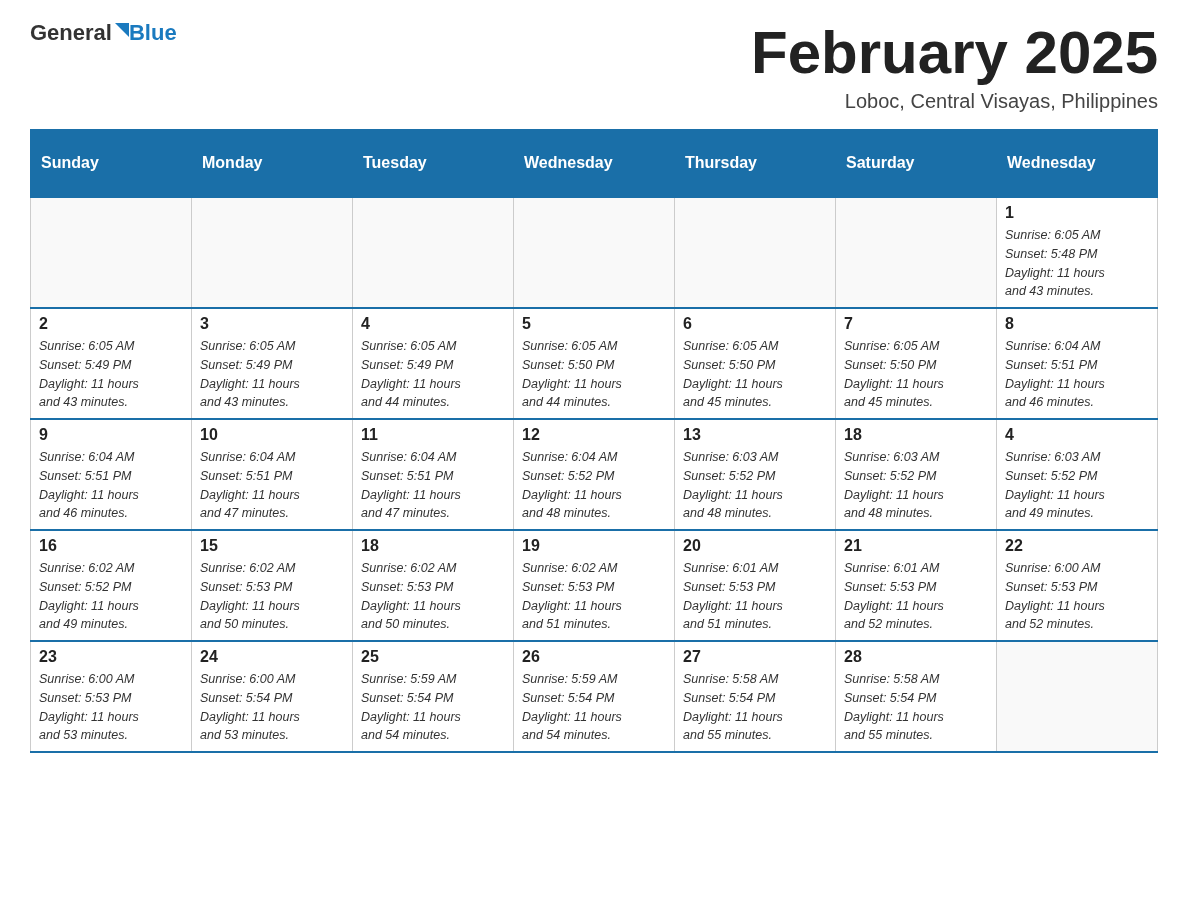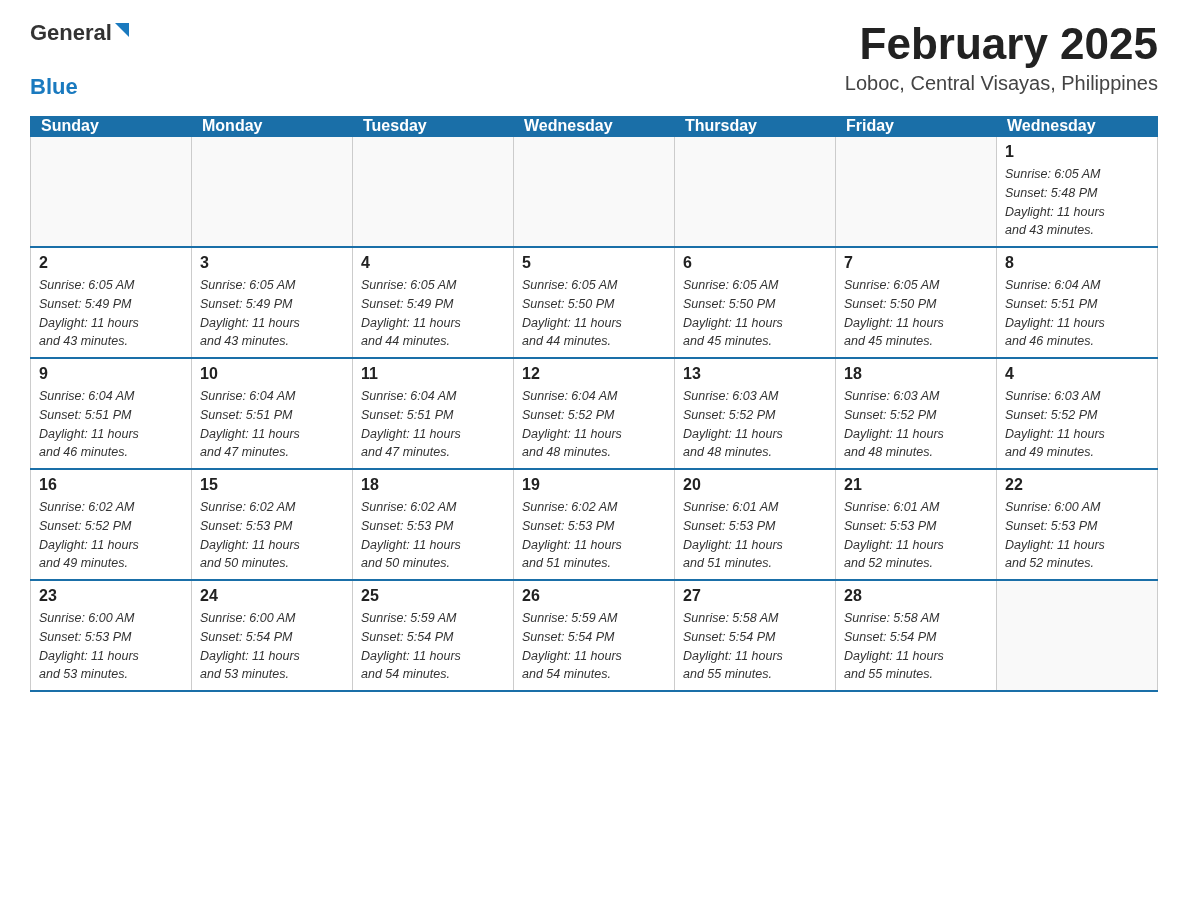--- a/index.html
+++ b/index.html
@@ -18,48 +18,46 @@
     }
     .logo-text-general {
       font-size: 22px;
       font-weight: bold;
       color: #333;
     }
     .logo-text-blue {
       font-size: 22px;
       font-weight: bold;
       color: #1a7abf;
-      margin-top: 28px;
     }
     .title-block {
       text-align: right;
     }
     .month-title {
-      font-size: 44px;
+      font-size: 60px;
       font-weight: bold;
       color: #222;
       line-height: 1.1;
     }
     .location-title {
       font-size: 20px;
       color: #444;
       margin-top: 4px;
-      text-align: center;
     }
     .calendar {
       width: 100%;
       border-collapse: collapse;
       border: 1px solid #aaa;
     }
     .calendar th {
       background-color: #1a6fa8;
       color: #fff;
       font-size: 16px;
       font-weight: bold;
-      padding: 0 10px;
+      padding: 24px 10px;
       text-align: left;
       border: 1px solid #1a6fa8;
     }
     .calendar td {
       vertical-align: top;
       padding: 6px 8px;
       border: 1px solid #ccc;
       width: calc(100% / 7);
       min-height: 110px;
       font-size: 13px;
@@ -79,21 +77,21 @@
       font-size: 12.5px;
       color: #333;
       line-height: 1.5;
       font-style: italic;
     }
     .empty-cell {
       background: #f9f9f9;
     }
     .logo-wrapper {
       display: flex;
-      flex-direction: column;
+      flex-direction: row;
       align-items: flex-start;
     }
     .logo-line1 {
       display: flex;
       align-items: center;
     }
     .logo-triangle {
       display: inline-block;
       width: 0;
       height: 0;
@@ -123,21 +121,21 @@
 </div>
 
 <table class="calendar">
   <thead>
     <tr>
     <th>Sunday</th>
         <th>Monday</th>
         <th>Tuesday</th>
         <th>Wednesday</th>
         <th>Thursday</th>
-        <th>Friday</th>
+        <th>Saturday</th>
         <th>Wednesday</th>
       </tr>
   </thead>
   <tbody id="calendar-body">
   <tr>
         <td class="empty-cell"></td>
         <td class="empty-cell"></td>
         <td class="empty-cell"></td>
         <td class="empty-cell"></td>
         <td class="empty-cell"></td>

